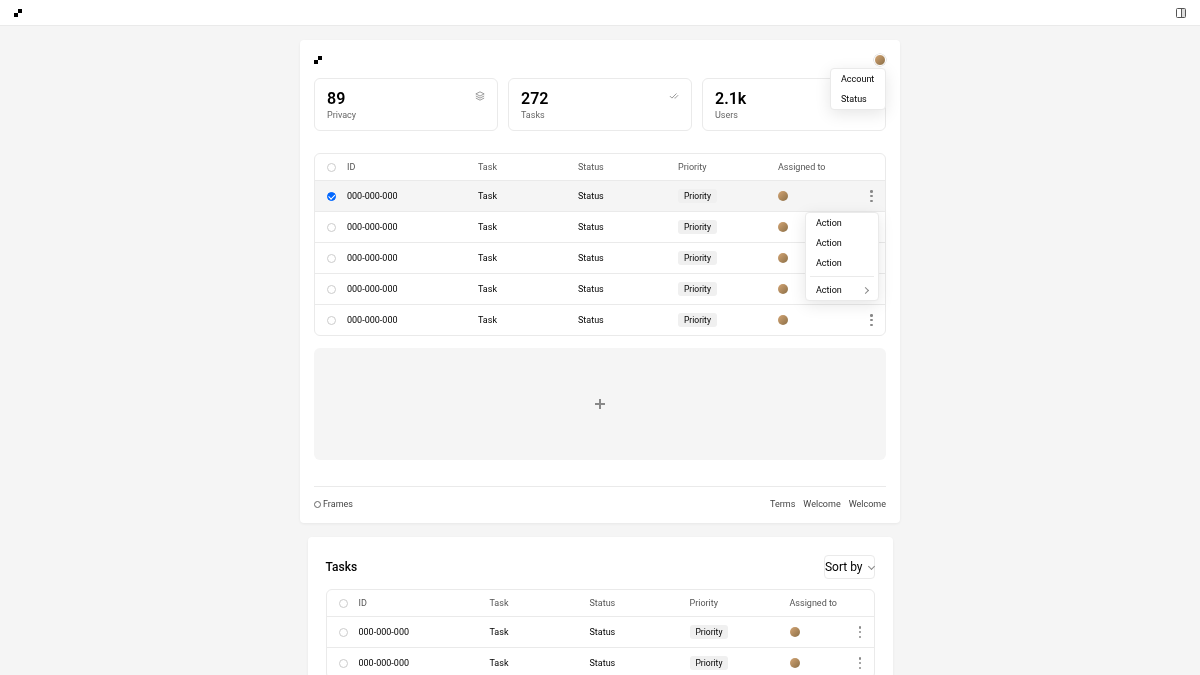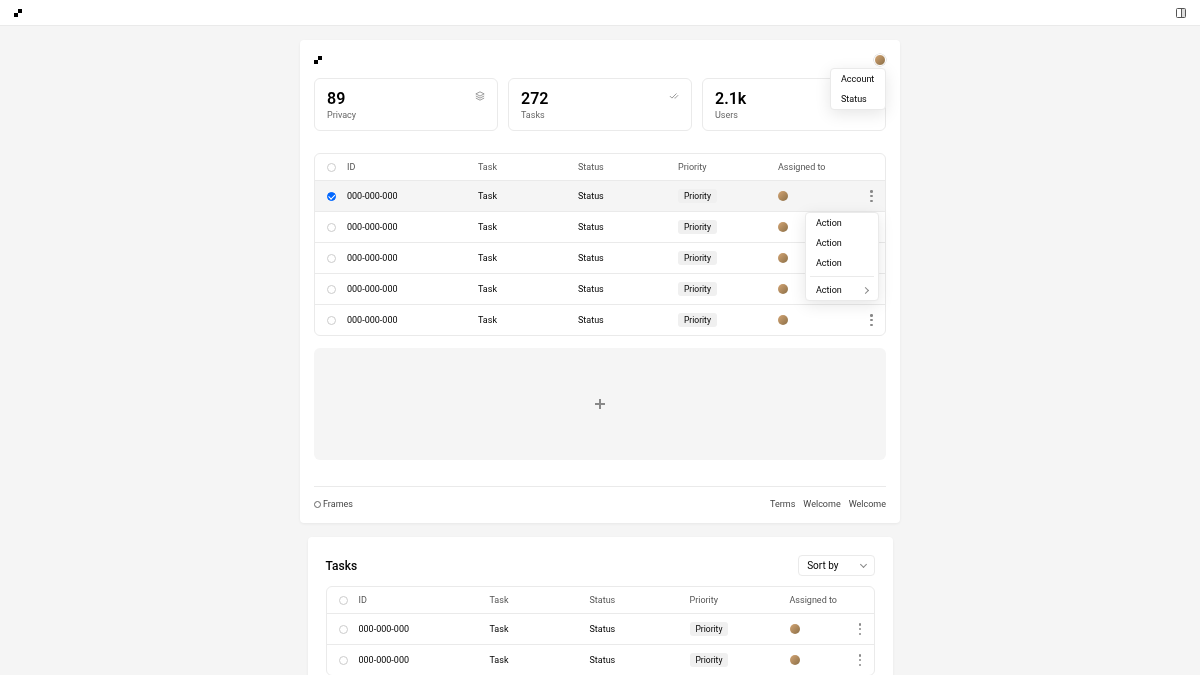--- a/index.html
+++ b/index.html
@@ -48,21 +48,21 @@
 .chev { width: 5px; height: 5px; border: solid #888; border-width: 0 1.2px 1.2px 0; transform: rotate(-45deg); }
 .empty-box { margin-top: 12px; background: #f5f5f5; border-radius: 6px; height: 112px; display: flex; align-items: center; justify-content: center; }
 .plus { width: 10px; height: 10px; position: relative; }
 .plus::before, .plus::after { content: ""; position: absolute; background: #888; }
 .plus::before { left: 4px; top: 0; width: 2px; height: 10px; }
 .plus::after { top: 4px; left: 0; height: 2px; width: 10px; }
 .footer { display: flex; justify-content: space-between; align-items: center; margin-top: 26px; padding-top: 12px; border-top: 1px solid #eaeaea; font-size: 9px; color: #444; }
 .footer-links { display: flex; gap: 8px; }
 .section-head { display: flex; justify-content: space-between; align-items: center; margin-bottom: 10px; }
 .section-title { font-size: 12px; font-weight: 500; }
-.sort-by { display: flex; align-items: center; gap: 22px; font-size: 10px; padding: 4px 8px; border: 1px solid #eaeaea; border-radius: 4px; }
+.sort-by { display: flex; align-items: center; gap: 6px; font-size: 12px; padding: 4px 0; border: 1px solid #eaeaea; border-radius: 4px; }
 .chev-down { width: 5px; height: 5px; border: solid #888; border-width: 0 1.2px 1.2px 0; transform: rotate(45deg); margin-top: -2px; }
 .copyright-icon { display: inline-block; width: 7px; height: 7px; border: 1px solid #666; border-radius: 50%; margin-right: 2px; position: relative; vertical-align: middle; }
 svg { display: block; }
 </style>
 </head>
 <body>
 
 <div class="topbar">
   <div class="logo"></div>
   <div class="panel-icon"></div>

